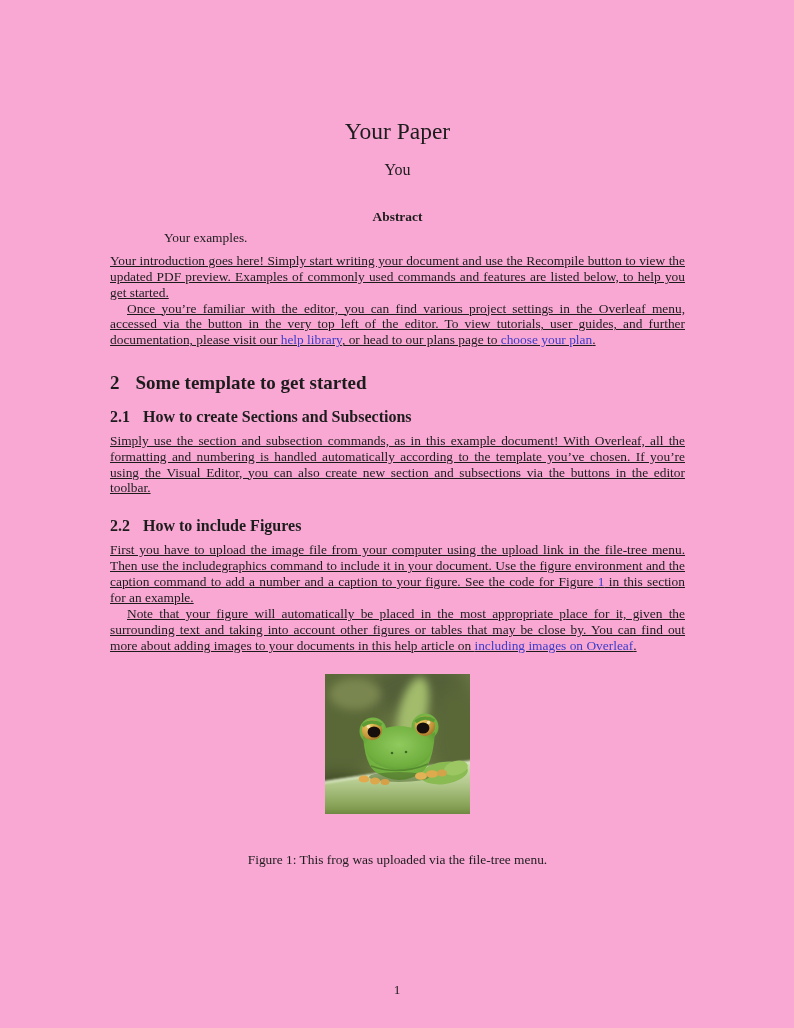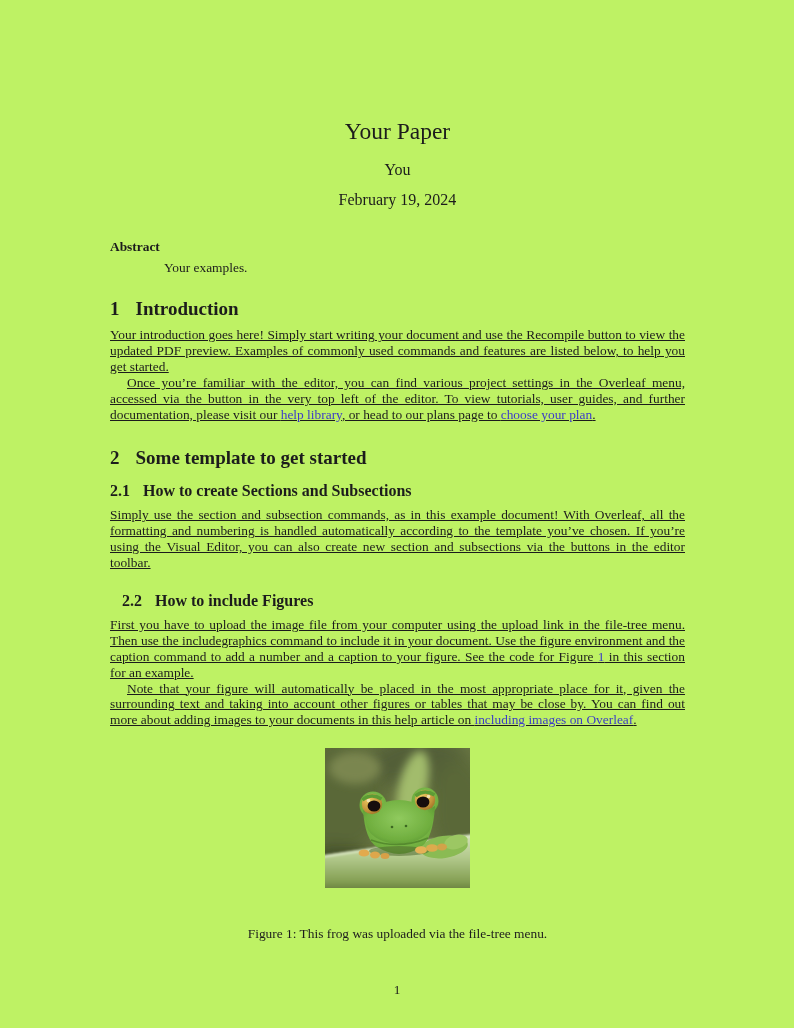--- a/index.html
+++ b/index.html
@@ -2,42 +2,42 @@
 <html style="--link-color: #3c3cc8; --text-color: #1c1c1c;"><head>
 <meta charset="utf-8">
 <style>
   :root { --link-color:#3c3cc8; --text-color:#1c1c1c; }
   * { box-sizing: border-box; }
   html,body { margin:0; padding:0; background:#ffffff; }
   .page {
     position:relative;
     width:794px; height:1028px;
     margin:0 auto;
-    background:#bef264;
+    background:#f9a8d4;
     color:var(--text-color);
     font-family:"Liberation Serif","DejaVu Serif",serif;
     font-size:13.4px;
     line-height:15.9px;
     padding:118px 109px 0 110px;
     overflow:hidden;
   }
   .title-block { text-align:center; }
   .doc-title  { font-size:23.5px; line-height:27px; }
   .doc-author { font-size:16px; line-height:19px; margin-top:15px;text-align:center; }
   .doc-date   { font-size:16px; line-height:19px; margin-top:11px; }
 
-  .abstract-heading { margin-top:30px; text-align:left; font-weight:bold; font-size:13.4px; }
+  .abstract-heading { margin-top:30px; text-align:center; font-weight:bold; font-size:13.4px; }
   .abstract-body { margin:5px 40px 0 40px; text-indent:14px; text-align:justify; }
 
   h2.sec { font-size:19px; line-height:22.5px; font-weight:bold; margin:22px 0 0 0; }
   h3.subsec { font-size:16px; line-height:19px; font-weight:bold; margin:12px 0 0 0; }
   h2.sec .sec-num { display:inline-block; margin-right:16px; }
   h3.subsec .sec-num { display:inline-block; margin-right:13px; }
   h2.sec2 { margin-top:24px; }
-  h3.sub22 { margin-top:20px;margin-left:12px; }
+  h3.sub22 { margin-top:20px; }
 
   p.body-par { margin:7px 0 0 0; text-align:justify;text-decoration:underline; }
   p.body-par + p.body-par { margin-top:0; }
   p.indent { text-indent:17px; }
 
   a.doc-link { color:var(--link-color); text-decoration:none; cursor:pointer; }
 
   .figure-block { margin-top:20px; text-align:center; }
   .figure-block svg { display:inline-block; vertical-align:top; }
   .figure-caption { margin-top:38px; text-align:center; font-size:13.4px; }
@@ -48,27 +48,25 @@
   }
 </style>
 </head>
 <body>
 
 <div class="page">
 
   <div class="title-block">
     <div class="doc-title">Your Paper</div>
     <div class="doc-author">You</div>
-    <div class="doc-date">February 19, 2024</div>
   </div>
 
   <div class="abstract-heading">Abstract</div>
   <p class="abstract-body">Your examples.</p>
 
-  <h2 class="sec"><span class="sec-num">1</span><span>Introduction</span></h2>
 
   <p class="body-par">Your introduction goes here! Simply start writing your document and use the Recompile button to view the updated PDF preview. Examples of commonly used commands and features are listed below, to help you get started.</p>
 
   <p class="body-par indent"><span>Once you’re familiar with the editor, you can find various project settings in the Overleaf menu, accessed via the button in the very top left of the editor. To view tutorials, user guides, and further documentation, please visit our </span><a class="doc-link">help library</a><span>, or head to our plans page to </span><a class="doc-link">choose your plan</a><span>.</span></p>
 
   <h2 class="sec sec2"><span class="sec-num">2</span><span>Some template to get started</span></h2>
 
   <h3 class="subsec"><span class="sec-num">2.1</span><span>How to create Sections and Subsections</span></h3>
 
   <p class="body-par">Simply use the section and subsection commands, as in this example document! With Overleaf, all the formatting and numbering is handled automatically according to the template you’ve chosen. If you’re using the Visual Editor, you can also create new section and subsections via the buttons in the editor toolbar.</p>

